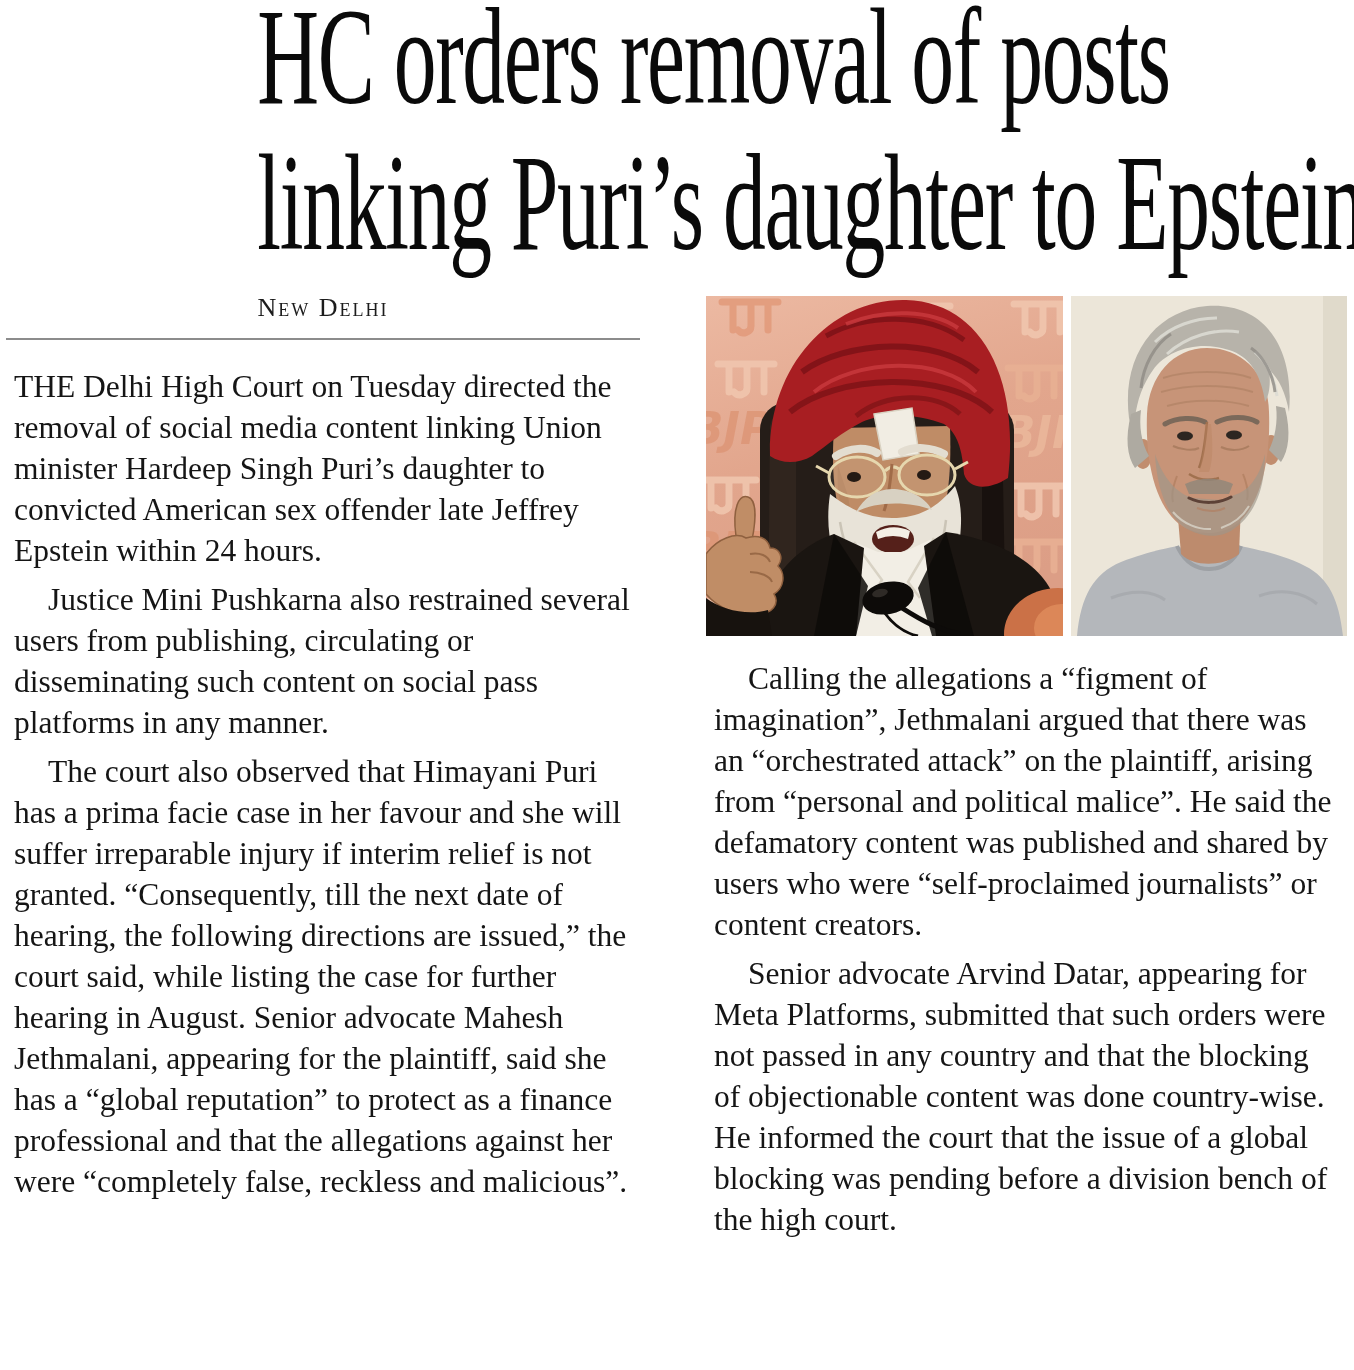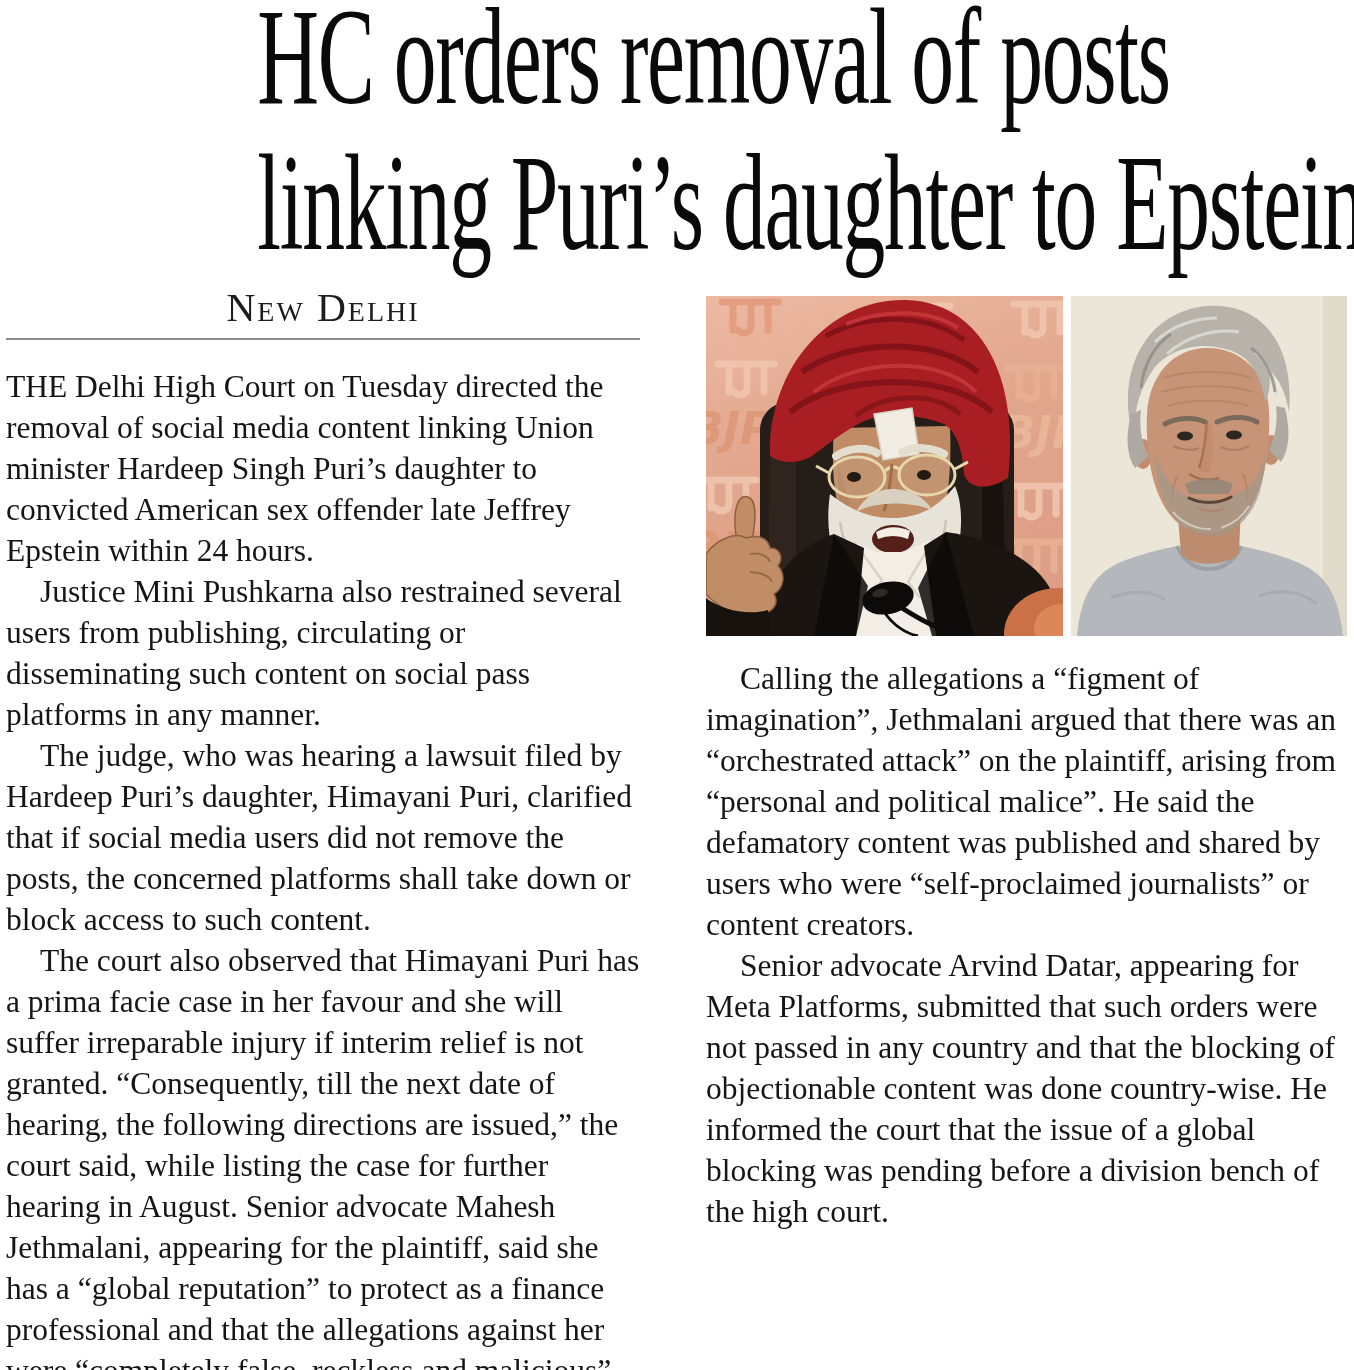--- a/index.html
+++ b/index.html
@@ -31,34 +31,34 @@
     transform-origin: 50% 50%;
   }
   
   .col { position: absolute; }
   .col-left  { left: 6px;   top: 288px; width: 634px; }
   .col-right { left: 706px; top: 296px; width: 641px; }
 
   .dateline {
     text-align: center;
     font-variant: small-caps;
-    font-size: 40px;
+    font-size: 26px;
     line-height: 40px;
     letter-spacing: 2px;
     color: #1c1c1c;
   }
   .dateline-rule {
     border: none;
     border-top: 2px solid #8c8c8c;
     margin: 10px 0 0 0;
     height: 0;
   }
   .paras { margin-top: 26px; }
   .paras p {
-    margin: 0;
+    margin: 8px;
     font-size: 31.5px;
     line-height: 41px;
     text-indent: 34px;
     color: #151515;
   }
   .paras-left p:first-child { text-indent: 0; }
 
   
   .photo-pair {
     display: flex;
@@ -86,21 +86,20 @@
     <span class="hl-line">HC orders removal of posts</span>
     <span class="hl-line">linking Puri’s daughter to Epstein</span>
   </h1>
 
   <div class="col col-left">
     <div class="dateline">New Delhi</div>
     <div class="dateline-rule"></div>
     <div class="paras paras-left">
         <p>THE Delhi High Court on Tuesday directed the removal of social media content linking Union minister Hardeep Singh Puri’s daughter to convicted American sex offender late Jeffrey Epstein within 24 hours.</p>
         <p>Justice Mini Pushkarna also restrained several users from publishing, circulating or disseminating such content on social pass platforms in any manner.</p>
-        <p>The judge, who was hearing a lawsuit filed by Hardeep Puri’s daughter, Himayani Puri, clarified that if social media users did not remove the posts, the concerned platforms shall take down or block access to such content.</p>
         <p>The court also observed that Himayani Puri has a prima facie case in her favour and she will suffer irreparable injury if interim relief is not granted.  “Consequently, till the next date of hearing, the following directions are issued,” the court said, while listing the case for further hearing in August.  Senior advocate Mahesh Jethmalani, appearing for the plaintiff, said she has a “global reputation” to protect as a finance professional and that the allegations against her were “completely false, reckless and malicious”.</p>
       </div>
   </div>
 
   <div class="col col-right">
 
     <figure class="photo-pair">
 
       <svg width="357" height="340" viewBox="0 0 357 340" xmlns="http://www.w3.org/2000/svg">
         <defs>

